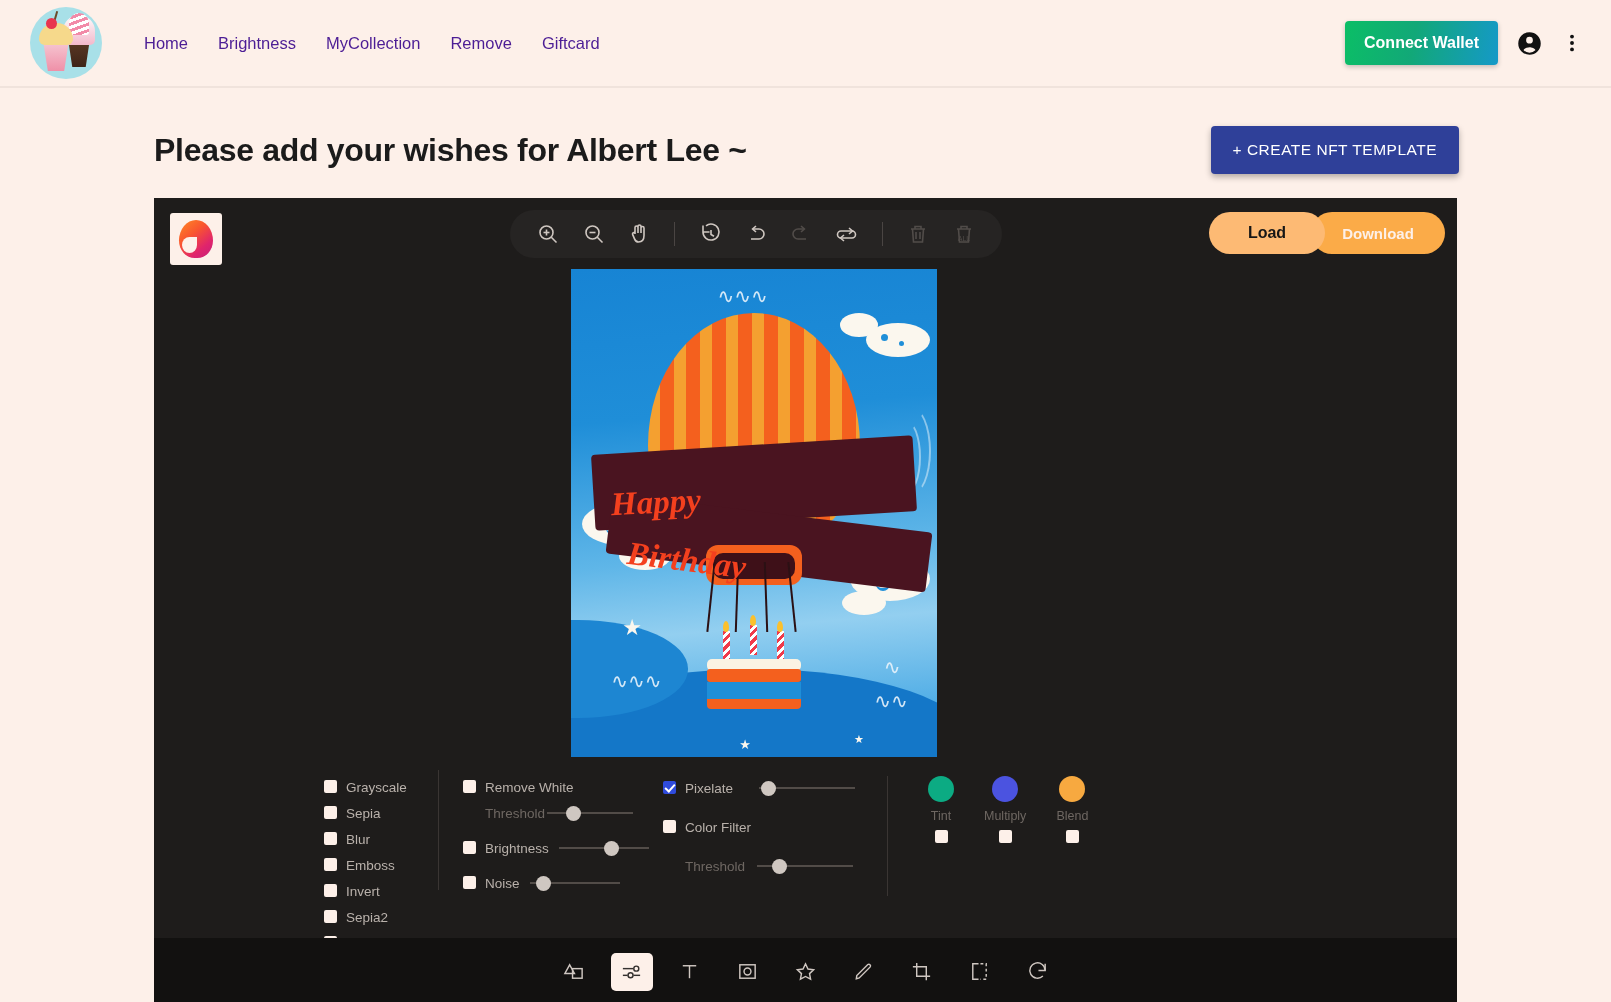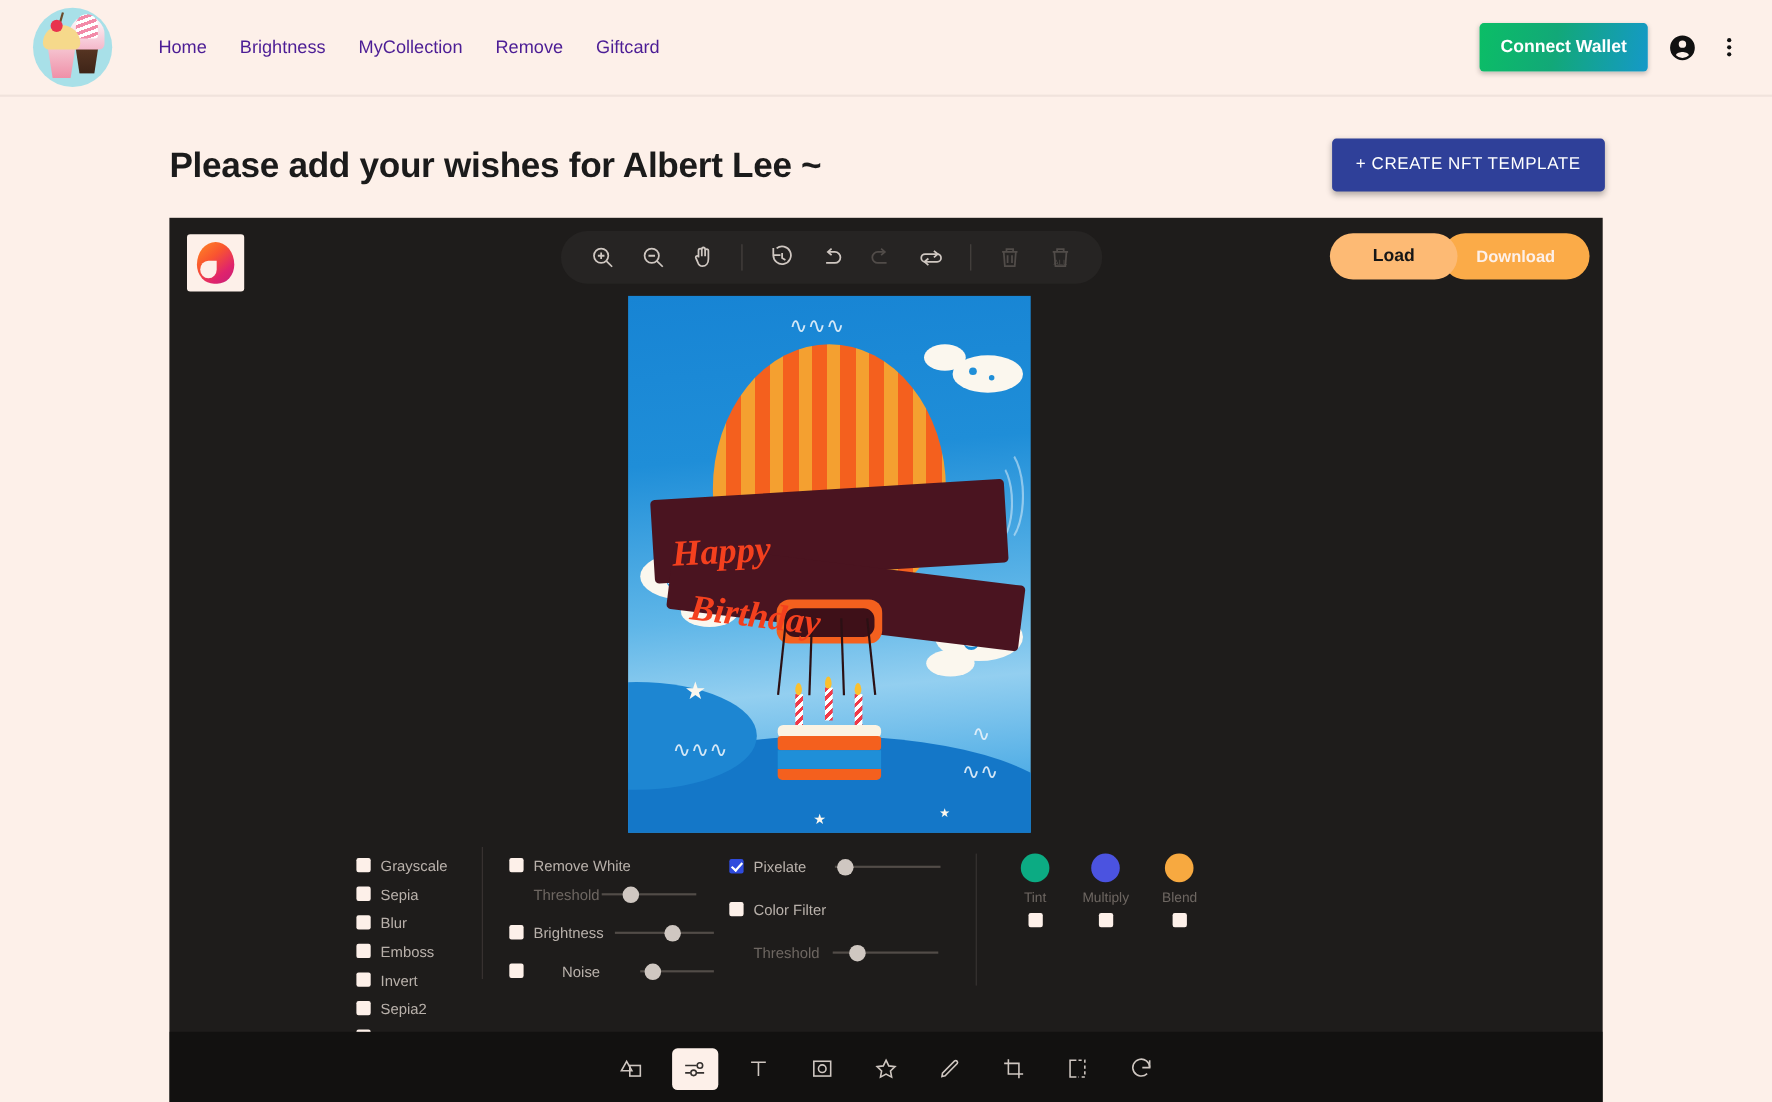--- a/index.html
+++ b/index.html
@@ -541,21 +541,21 @@
         </span>
       </div>
       <div class="frow" style="margin-top:9px;">
         <span class="fcb"></span>
         <span class="flabel">Brightness</span>
         <span class="slider" style="width:90px;margin-left:10px;">
           <span class="strack"></span>
             <span class="sknob" style="left:50%;"></span>
         </span>
       </div>
-      <div class="frow" style="margin-top:9px;gap:26px;">
+      <div class="frow" style="margin-top:9px;">
         <span class="fcb"></span>
         <span class="flabel">Noise</span>
         <span class="slider" style="width:90px;margin-left:10px;">
           <span class="strack"></span>
             <span class="sknob" style="left:7%;"></span>
         </span>
       </div>
     </div>
 
     <div class="fgroup" style="width:210px;margin-top:11px;margin-left:14px;gap:13px;">

